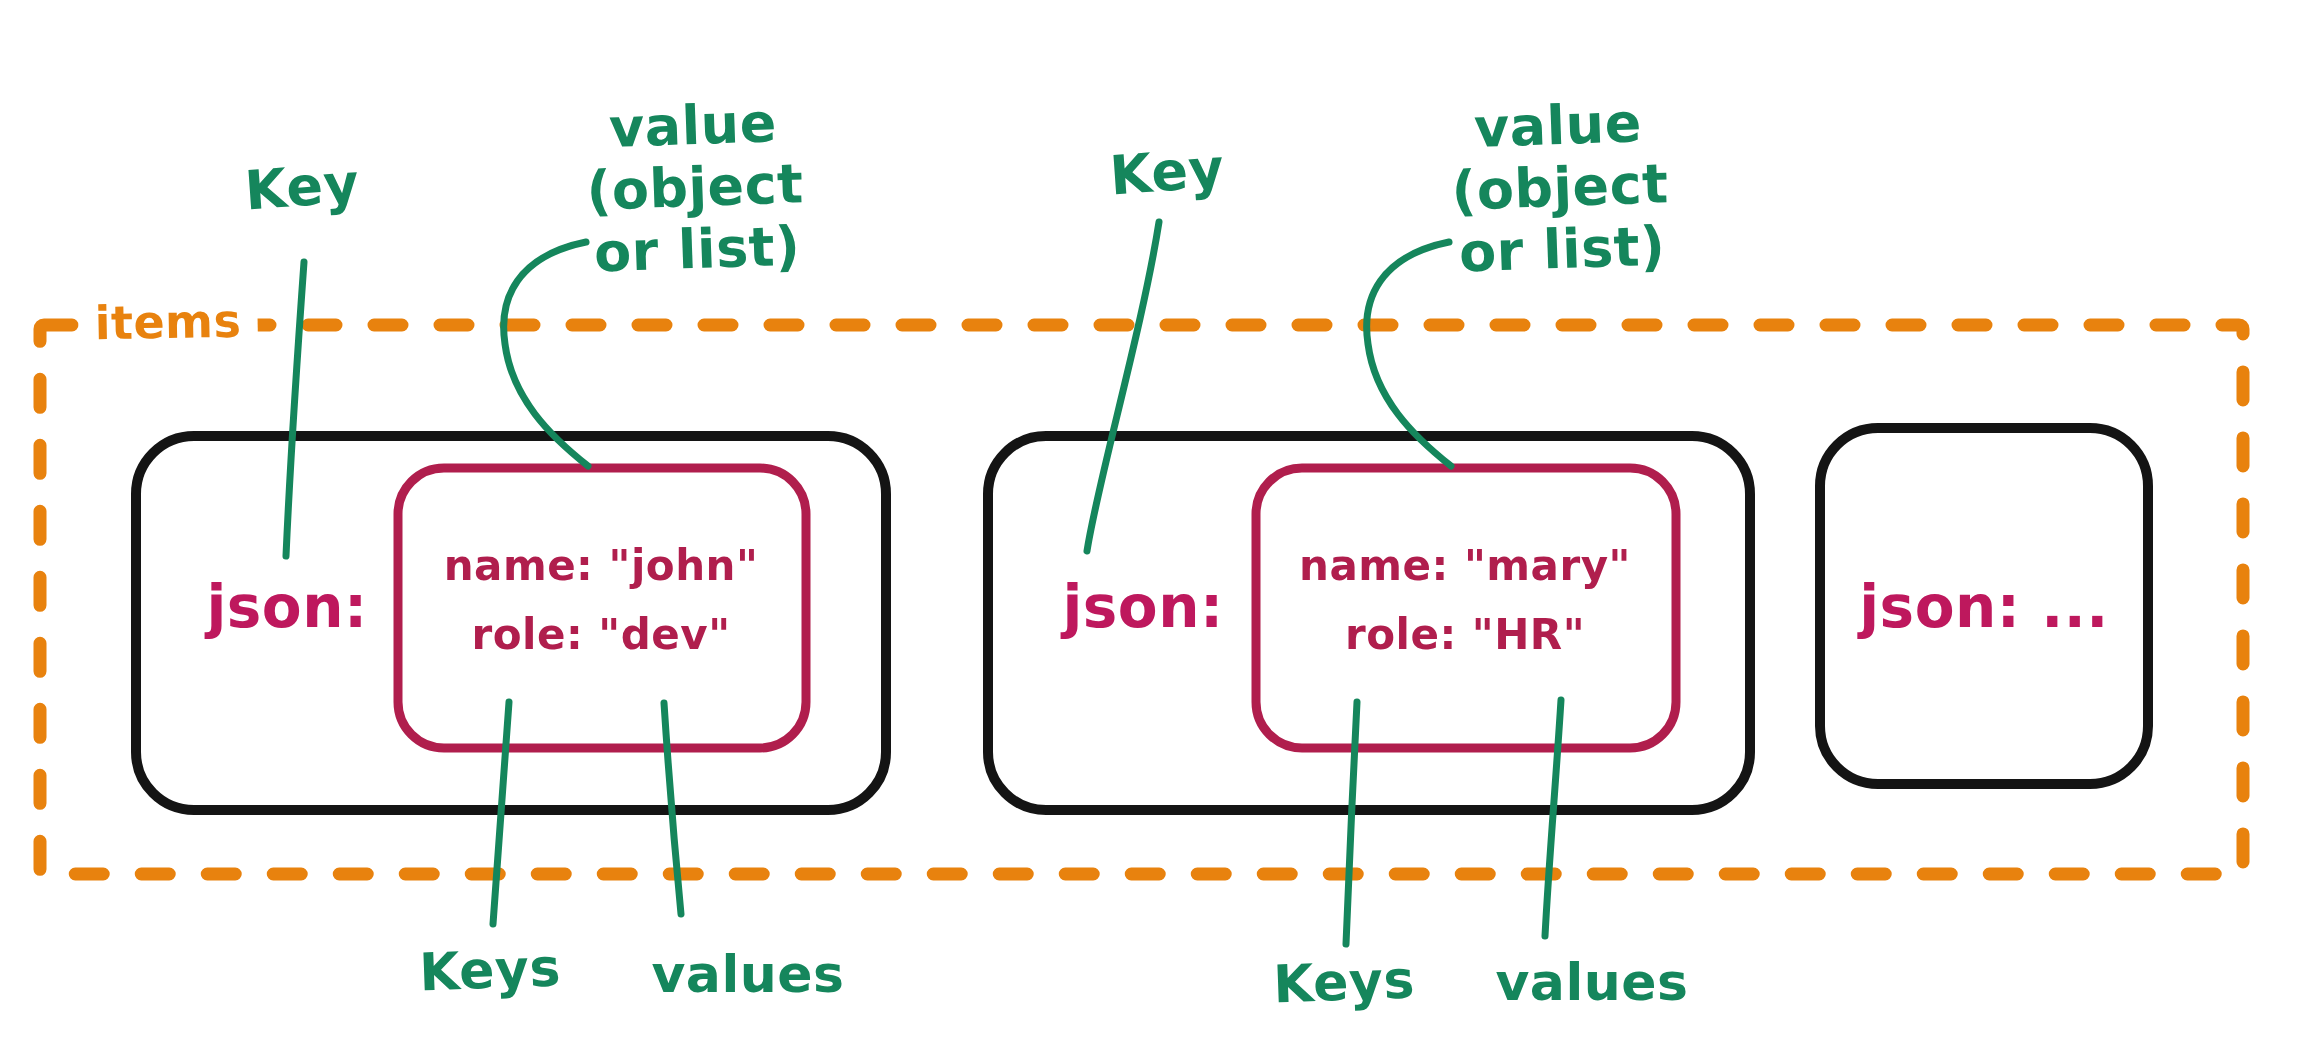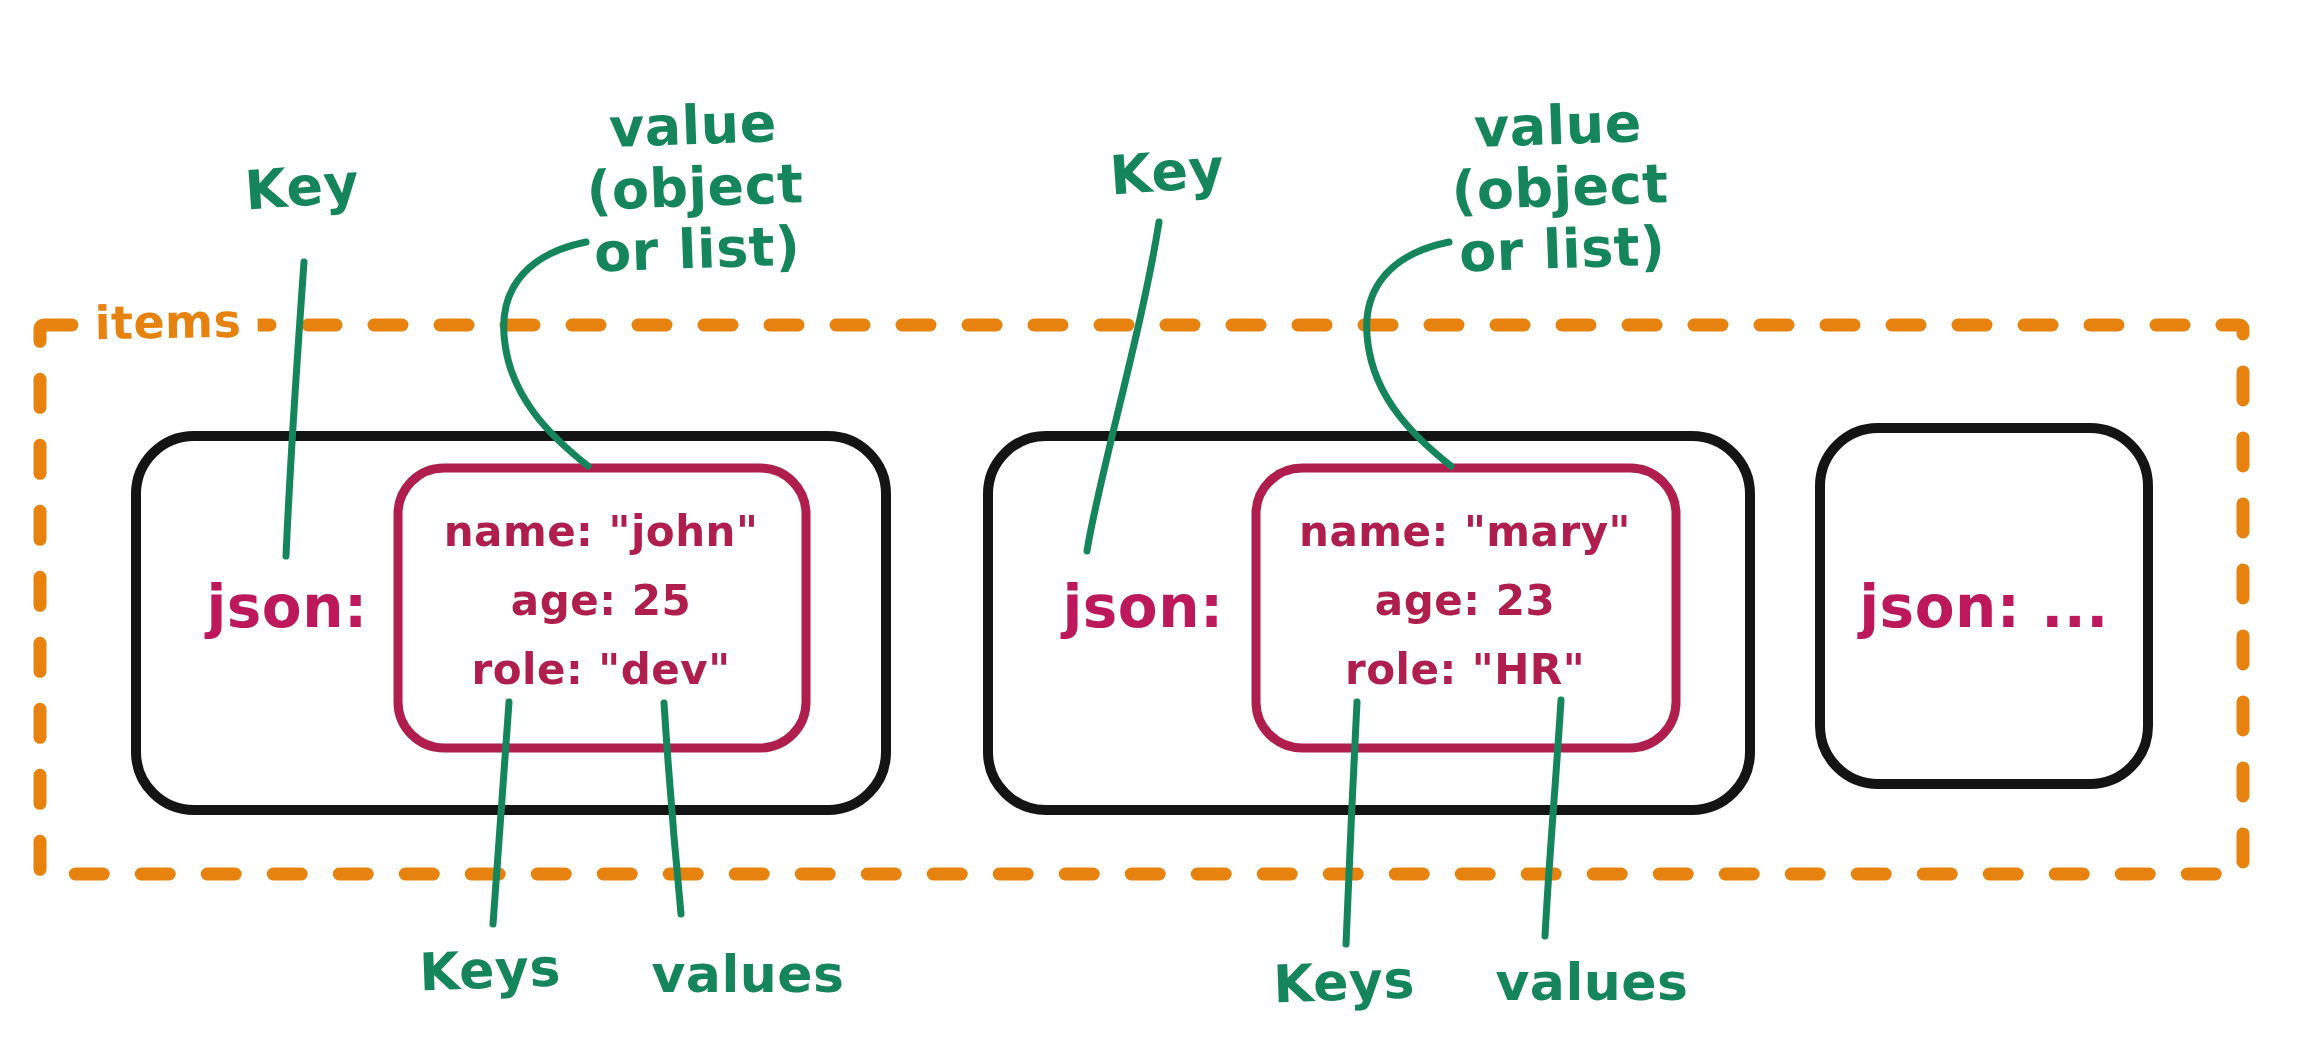--- a/index.html
+++ b/index.html
@@ -107,26 +107,24 @@
     <span>value</span>
     <span>(object</span>
     <span>or list)</span>
   </div>
   <div class="lbl green annot-sm tilt-b" style="left:1344px; top:982px;">Keys</div>
   <div class="lbl green annot-sm" style="left:1592px; top:982px;">values</div>
 
   <div class="lbl ink json-lbl" style="left:287px; top:607px;">json:</div>
   <div class="lbl crimson obj-lines" style="left:601px; top:600px;">
     <span>name: "john"</span>
-    <span>age: 25</span>
     <span>role: "dev"</span>
   </div>
 
   <div class="lbl ink json-lbl" style="left:1143px; top:607px;">json:</div>
   <div class="lbl crimson obj-lines" style="left:1465px; top:600px;">
     <span>name: "mary"</span>
-    <span>age: 23</span>
     <span>role: "HR"</span>
   </div>
 
   <div class="lbl ink json-lbl" style="left:1984px; top:607px;text-align:right;">json: ...</div>
 
 </div>
 
 </body></html>

